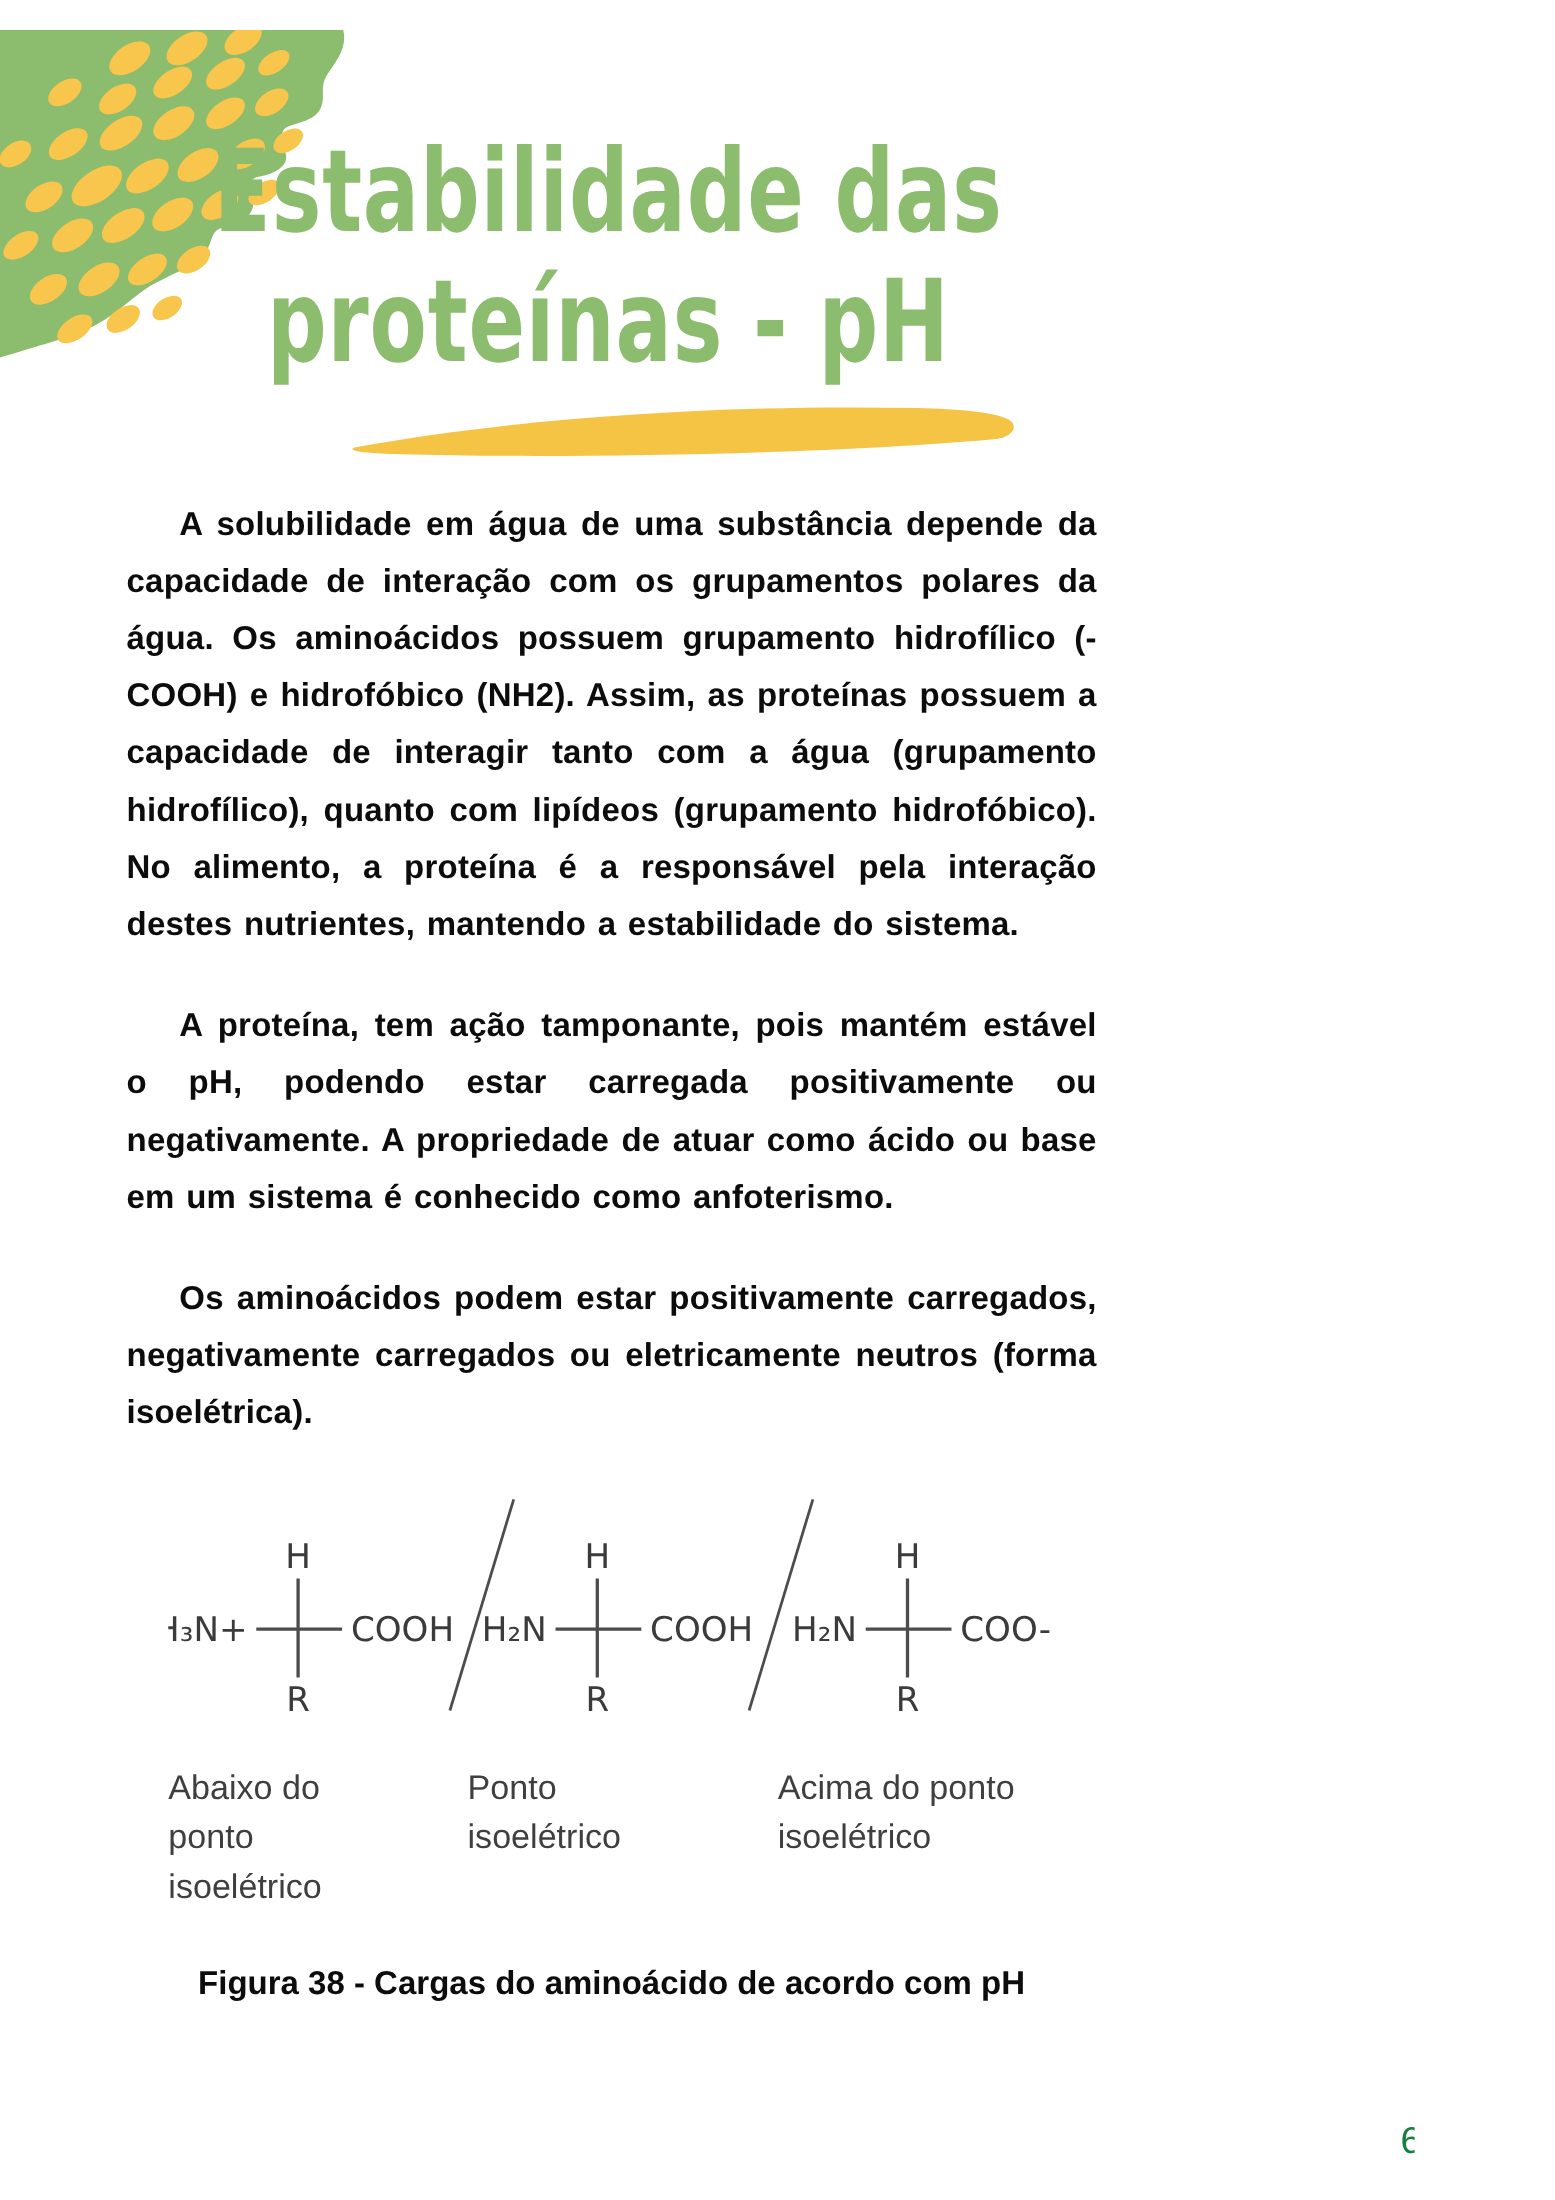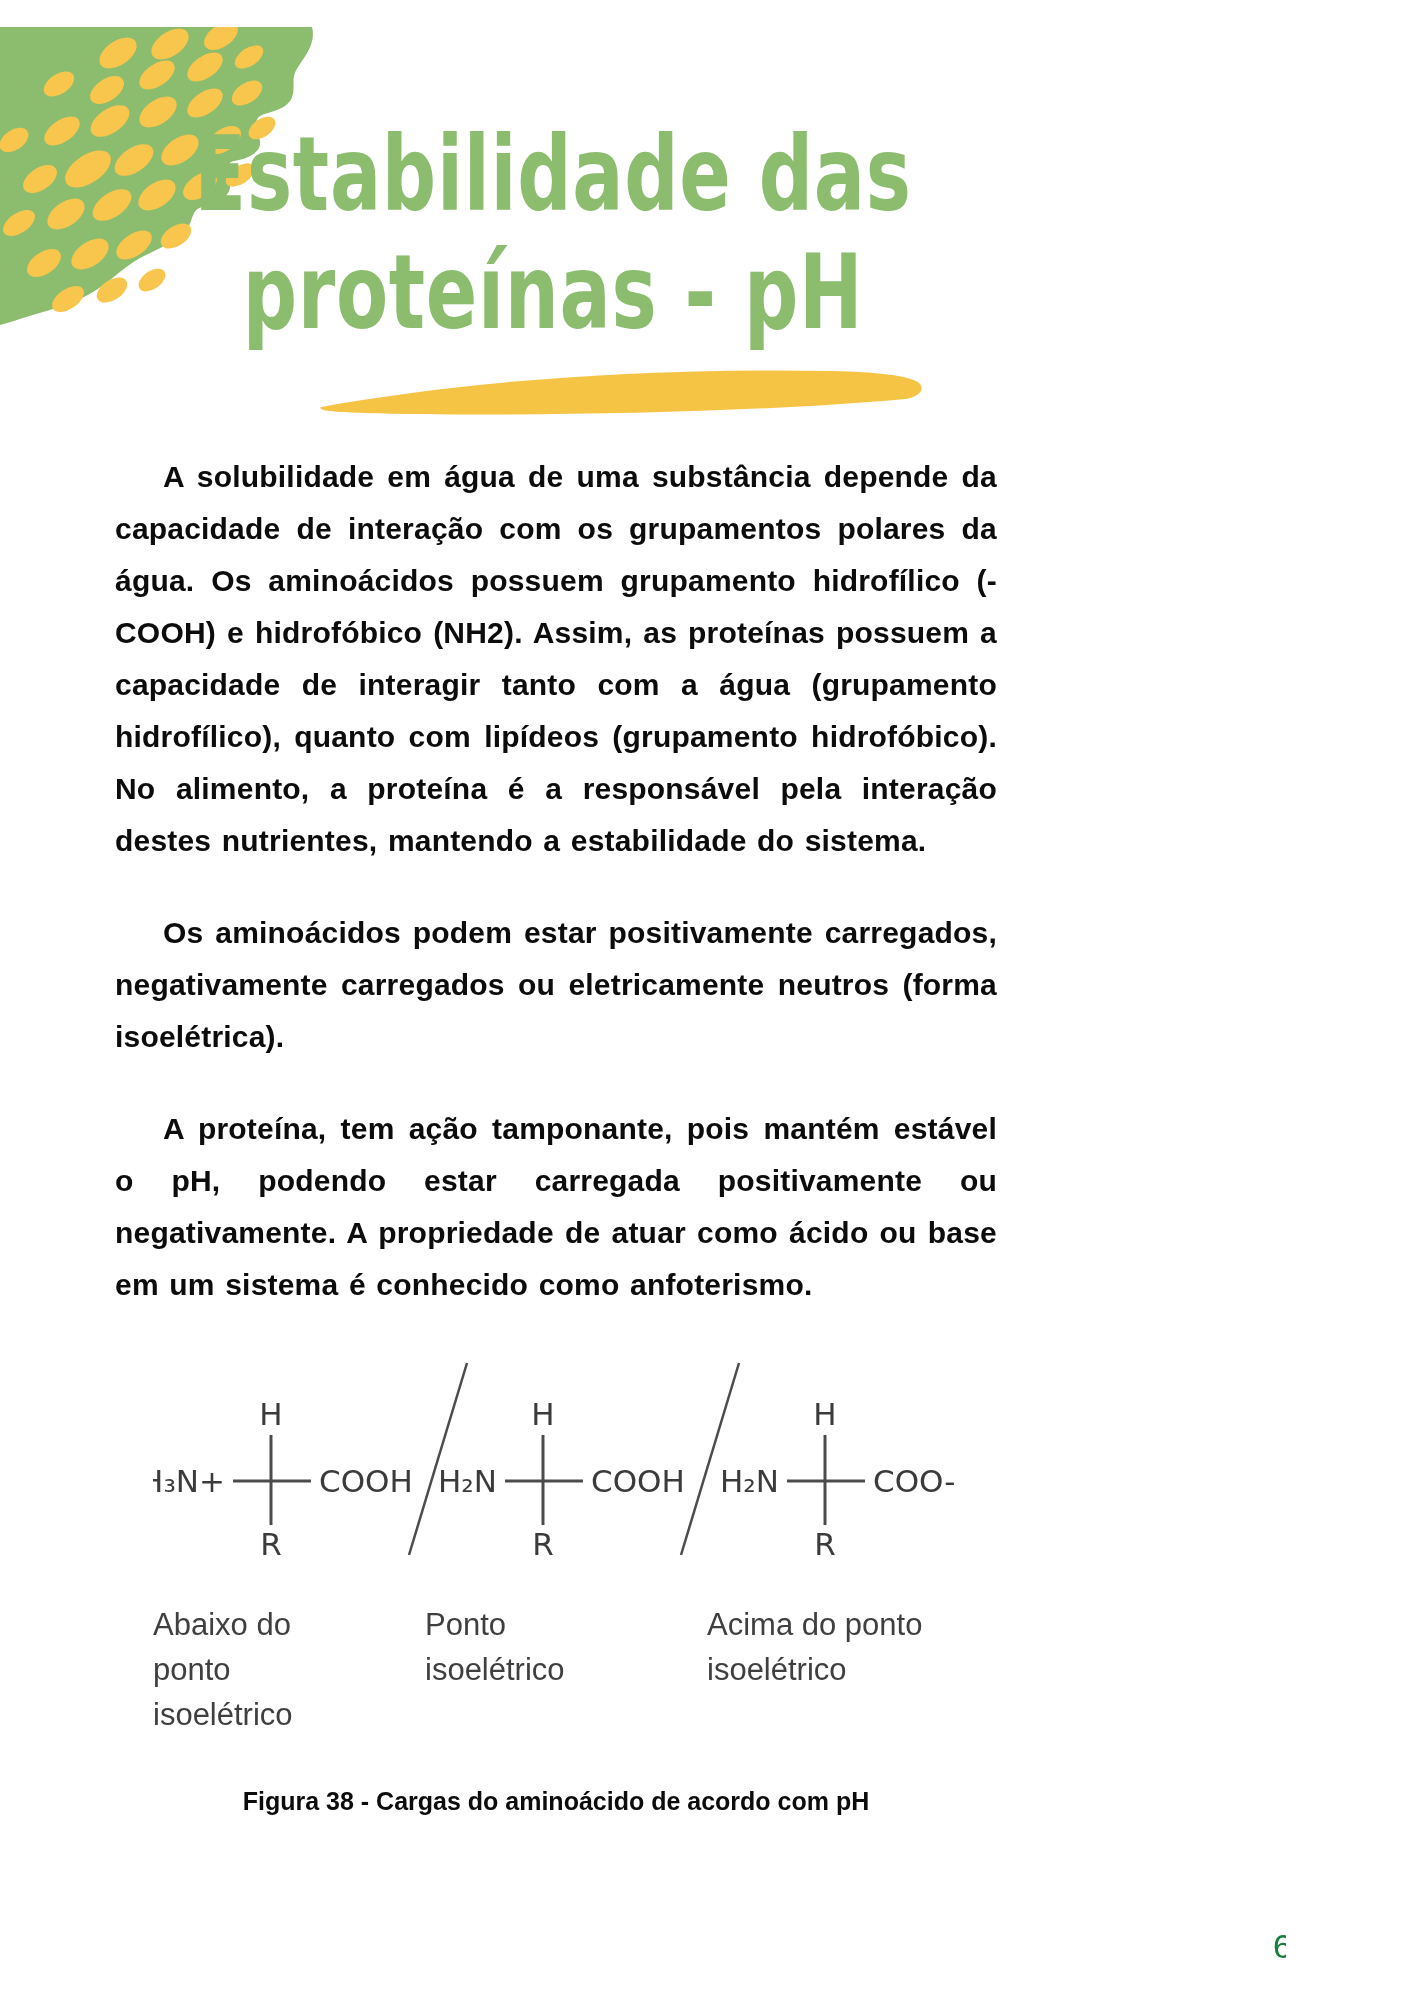--- a/index.html
+++ b/index.html
@@ -73,21 +73,21 @@
     white-space: pre-line;
     font-size: 31px;
     line-height: 45px;
     color: #3f3f3f;
   }
   .figure figcaption {
     position: absolute;
     left: 0; top: 428px;
     width: 882px;
     text-align: center;
-    font-size: 25px;
+    font-size: 30px;
     font-weight: bold;
     color: #0c0c0c;
   }
   .page-number {
     position: absolute;
     left: 1252px; top: 1900px;
     width: 80px;
     text-align: center;
     font-size: 34px;
     color: #15803d;
@@ -145,22 +145,22 @@
     <div class="title-line">proteínas - pH</div>
   </header>
 
   <svg class="swoosh-svg" width="620" height="58" viewBox="0 0 620 58" aria-hidden="true">
     <path fill="#f6c445" d="M8,50 C140,26 320,10 520,14 C560,15 596,18 606,26 C612,31 608,40 592,42
          C440,56 200,60 52,56 C24,55 4,54 8,50 Z"></path>
   </svg>
 
   <main class="body-text">
     <p>A solubilidade em água de uma substância depende da capacidade de interação com os grupamentos polares da água. Os aminoácidos possuem grupamento hidrofílico (-COOH) e hidrofóbico (NH2). Assim, as proteínas possuem a capacidade de interagir tanto com a água (grupamento hidrofílico), quanto com lipídeos (grupamento hidrofóbico). No alimento, a proteína é a responsável pela interação destes nutrientes, mantendo a estabilidade do sistema.</p>
+    <p>A proteína, tem ação tamponante, pois mantém estável o pH, podendo estar carregada positivamente ou negativamente. A propriedade de atuar como ácido ou base em um sistema é conhecido como anfoterismo.</p>
     <p>Os aminoácidos podem estar positivamente carregados, negativamente carregados ou eletricamente neutros (forma isoelétrica).</p>
-    <p>A proteína, tem ação tamponante, pois mantém estável o pH, podendo estar carregada positivamente ou negativamente. A propriedade de atuar como ácido ou base em um sistema é conhecido como anfoterismo.</p>
   </main>
 
   <figure class="figure">
 
     <svg class="chem-svg" style="left:38px" width="260" height="170" viewBox="0 0 260 170">
       <text x="118" y="36" text-anchor="middle">H</text>
       <line x1="118" y1="46" x2="118" y2="136"></line>
       <line x1="80" y1="92" x2="158" y2="92"></line>
       <text x="72" y="103" text-anchor="end">H₃N+</text>
       <text x="166" y="103" text-anchor="start">COOH</text>

